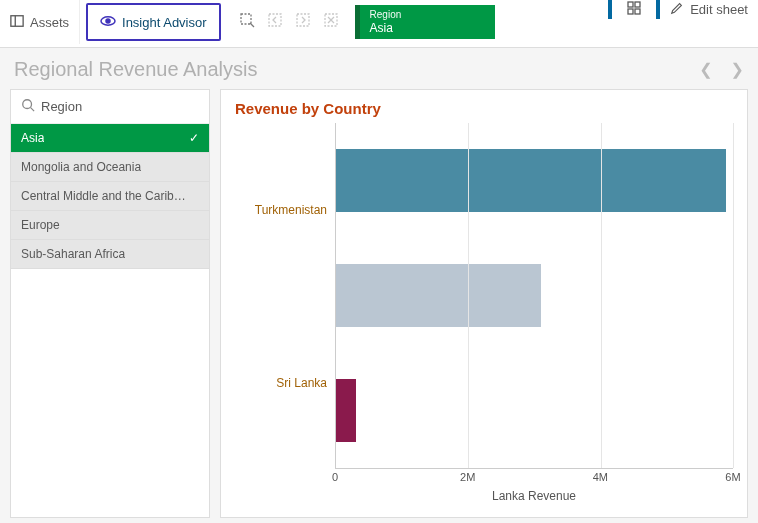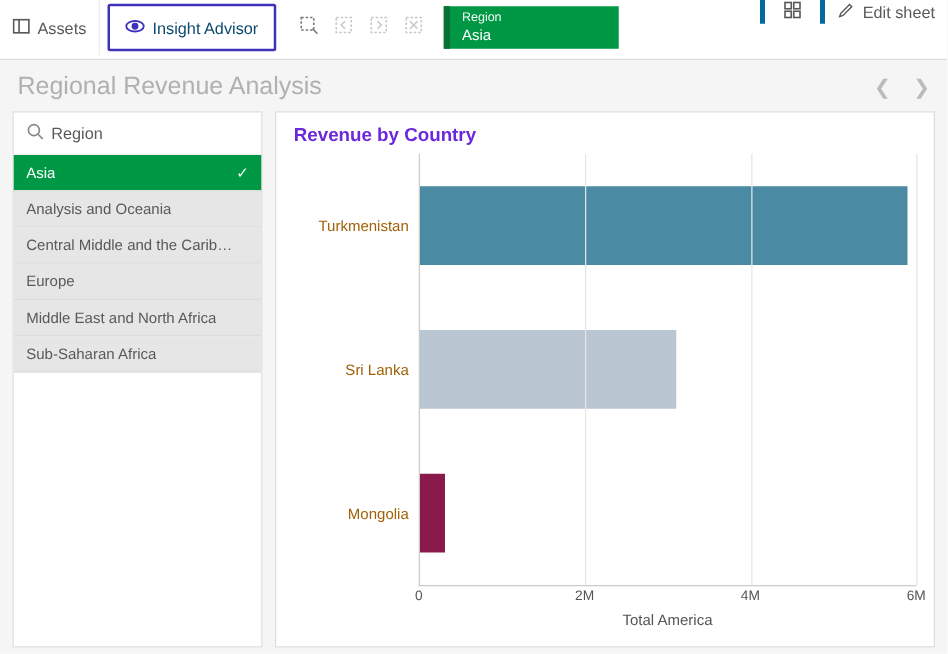--- a/index.html
+++ b/index.html
@@ -33,21 +33,21 @@
   .filterpanel { width: 200px; background: #fff; border: 1px solid #ddd; display: flex; flex-direction: column; }
   .filter-head { display: flex; align-items: center; gap: 6px; padding: 8px 10px; border-bottom: 1px solid #eee; color: #595959; font-size: 13px; }
   .filter-head svg { width: 14px; height: 14px; color: #888; }
   .filter-list { display: flex; flex-direction: column; }
   .filter-item { padding: 7px 10px; font-size: 12px; color: #595959; background: #e6e6e6; border-bottom: 1px solid #ddd; cursor: pointer; display: flex; align-items: center; justify-content: space-between; white-space: nowrap; overflow: hidden; text-overflow: ellipsis; }
   .filter-item.selected { background: #009845; color: #fff; font-weight: 500; }
   .filter-item .chk { color: #fff; font-size: 12px; }
 
   
   .chartpanel { flex: 1; background: #fff; border: 1px solid #ddd; padding: 10px 14px; display: flex; flex-direction: column; }
-  .chart-title { font-size: 15px; font-weight: 600; color: #6d28d9; margin-bottom: 6px; }
+  .chart-title { font-size: 15px; font-weight: 600; color: #c2410c; margin-bottom: 6px; }
   .plot-wrap { flex: 1; display: flex; }
   .ylabels { width: 100px; display: flex; flex-direction: column; }
   .ylabels .row { flex: 1; display: flex; align-items: center; justify-content: flex-end; padding-right: 8px; font-size: 12px; color: #a16207; }
   .plot { flex: 1; position: relative; border-left: 1px solid #ccc; border-bottom: 1px solid #ccc; }
   .grid { position: absolute; top: 0; bottom: 0; background: #e5e5e5; width: 1px; }
   .bars { position: absolute; inset: 0; display: flex; flex-direction: column; }
   .bar-row { flex: 1; display: flex; align-items: center; }
   .bar { height: 55%; }
   .xaxis { height: 38px; margin-left: 100px; position: relative; }
   .xticks { position: relative; height: 18px; }
@@ -151,44 +151,40 @@
           </svg>
       </span>
       <span>Region</span>
     </div>
     <div class="filter-list" id="filter-list">
         <div class="filter-item selected">
           <span style="overflow: hidden; text-overflow: ellipsis;">Asia</span>
           <span class="chk">✓</span>
         </div>
         <div class="filter-item">
-          <span style="overflow: hidden; text-overflow: ellipsis;">Analysis and Oceania</span>
+          <span style="overflow: hidden; text-overflow: ellipsis;">Mongolia and Oceania</span>
         </div>
         <div class="filter-item">
           <span style="overflow: hidden; text-overflow: ellipsis;">Central Middle and the Carib…</span>
         </div>
         <div class="filter-item">
           <span style="overflow: hidden; text-overflow: ellipsis;">Europe</span>
-        </div>
-        <div class="filter-item">
-          <span style="overflow: hidden; text-overflow: ellipsis;">Middle East and North Africa</span>
         </div>
         <div class="filter-item">
           <span style="overflow: hidden; text-overflow: ellipsis;">Sub-Saharan Africa</span>
         </div>
       </div>
   </div>
 
   <div class="chartpanel">
     <div class="chart-title">Revenue by Country</div>
     <div class="plot-wrap">
       <div class="ylabels" id="ylabels">
           <div class="row">Turkmenistan</div>
           <div class="row">Sri Lanka</div>
-          <div class="row">Mongolia</div>
         </div>
       <div class="plot" id="plot">
         <div class="bars" id="bars">
             <div class="bar-row">
               <div class="bar" style="width: 98.3333%; background: rgb(74, 139, 163);"></div>
             </div>
             <div class="bar-row">
               <div class="bar" style="width: 51.6667%; background: rgb(186, 198, 210);"></div>
             </div>
             <div class="bar-row">
@@ -200,16 +196,16 @@
           <div class="grid" style="left: 100%;"></div>
         </div>
     </div>
     <div class="xaxis">
       <div class="xticks" id="xticks">
           <span class="xtick" style="left: 0%;">0</span>
           <span class="xtick" style="left: 33.3333%;">2M</span>
           <span class="xtick" style="left: 66.6667%;">4M</span>
           <span class="xtick" style="left: 100%;">6M</span>
         </div>
-      <div class="xlabel">Total America</div>
+      <div class="xlabel">Lanka Revenue</div>
     </div>
   </div>
 </div>
 
 </body></html>

